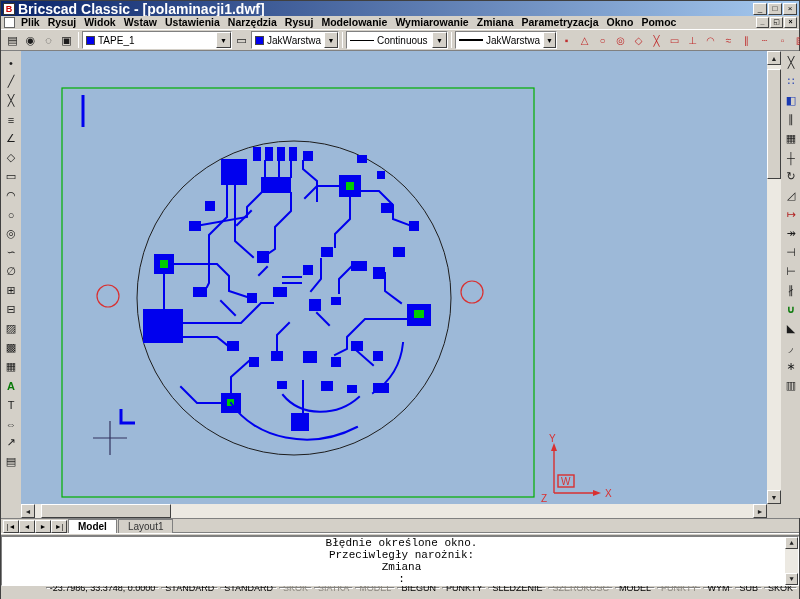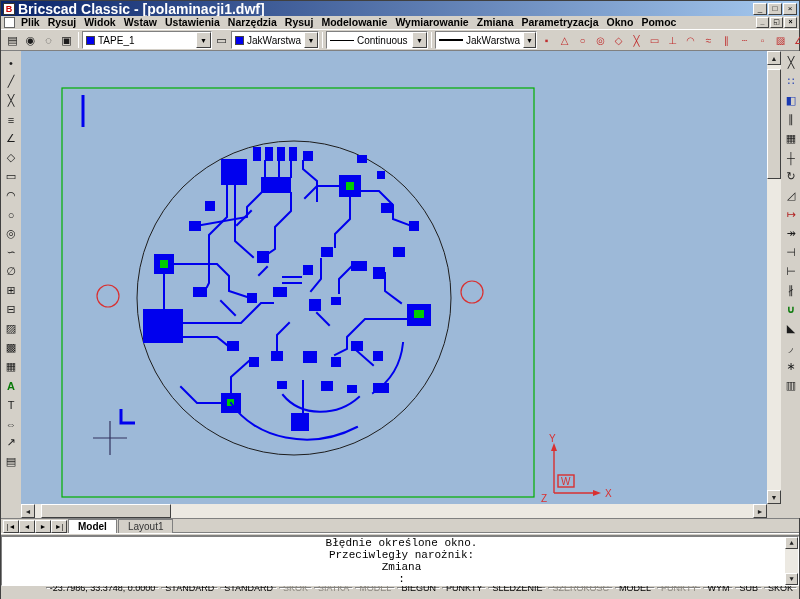--- a/index.html
+++ b/index.html
@@ -143,21 +143,21 @@
       <span class="cbtn">×</span>
     </span>
   </div>
 
   <div class="toolbar">
     <span class="ti">▤</span>
     <span class="ti">◉</span>
     <span class="ti">◌</span>
     <span class="ti">▣</span>
     <span class="sep"></span>
-    <span class="combo" style="width:130px;">
+    <span class="combo" style="width:150px;">
       <span class="swatch"></span>
       <span>TAPE_1</span>
       <span class="arrow">▼</span>
     </span>
     <span class="ti">▭</span>
     <span class="combo" style="width:88px;">
       <span class="swatch"></span>
       <span>JakWarstwa</span>
       <span class="arrow">▼</span>
     </span>

